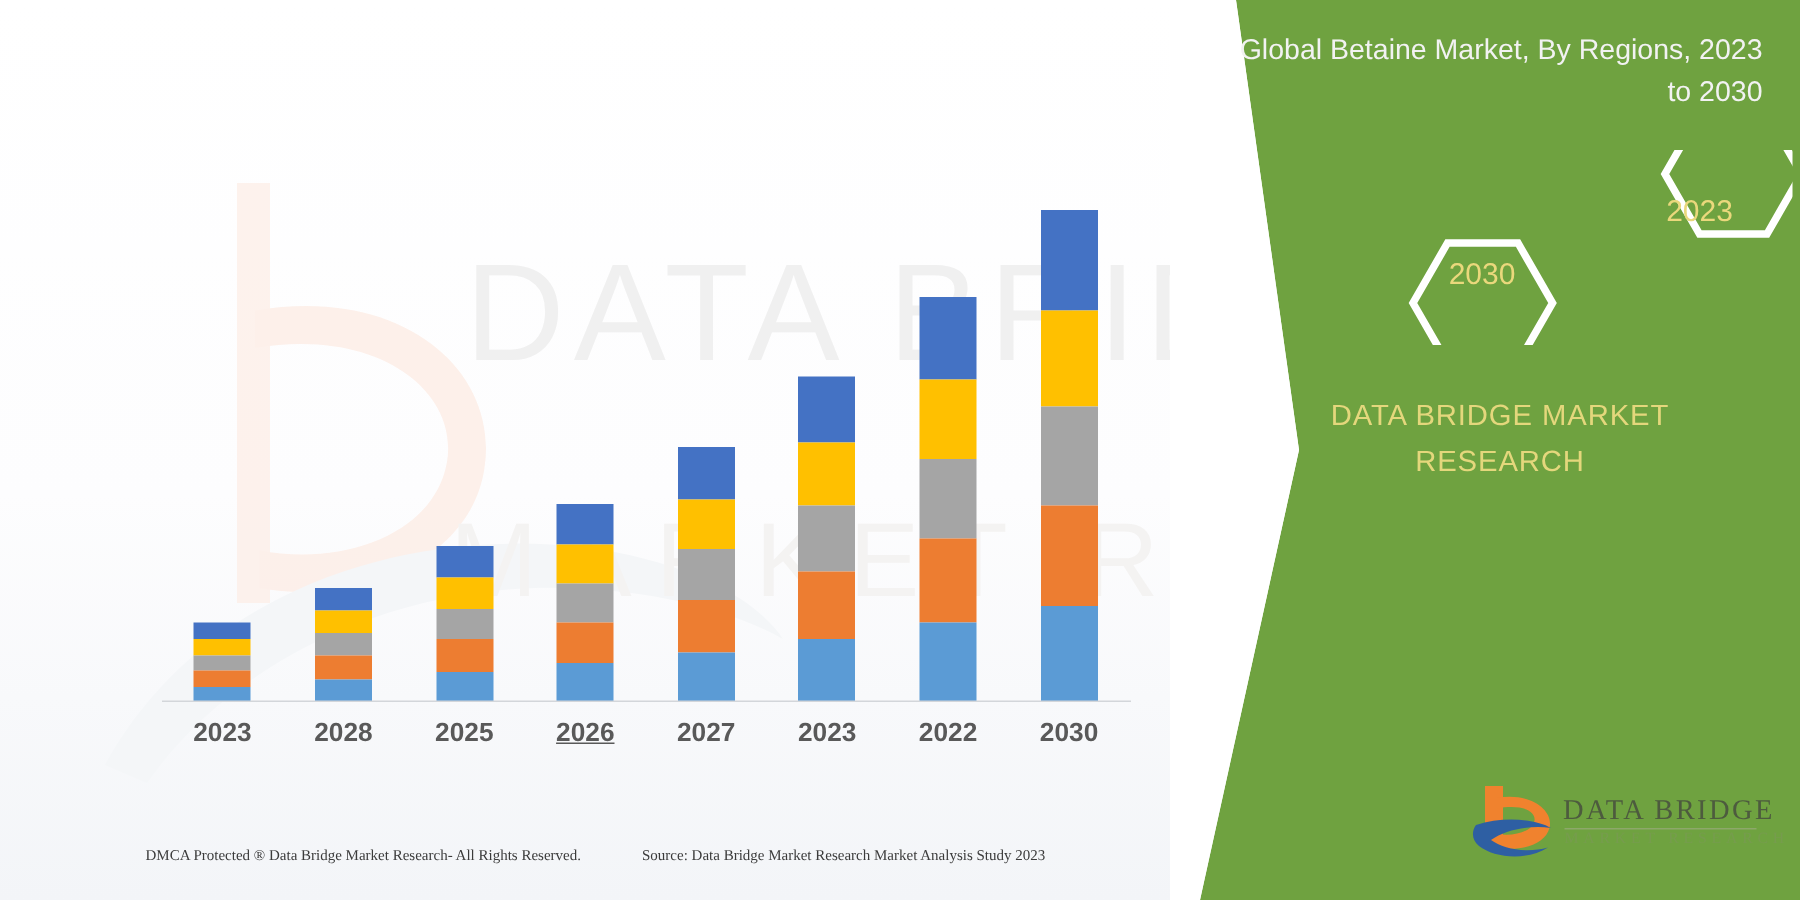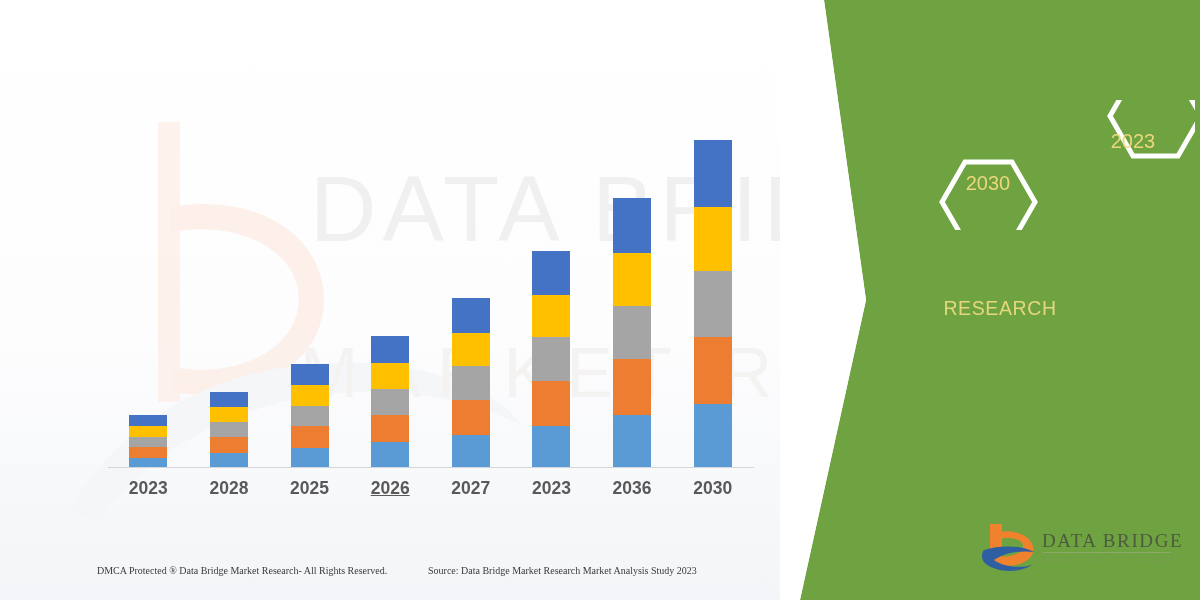--- a/index.html
+++ b/index.html
@@ -199,49 +199,53 @@
         </div>
       </div>
     <div class="axis-line"></div>
     <div class="xlabels" id="xlabels">
         <div class="xlab" style="left: 0.3125px;">2023</div>
         <div class="xlab" style="left: 80.9375px;">2028</div>
         <div class="xlab" style="left: 161.562px;">2025</div>
         <div class="xlab" style="left: 242.188px; text-decoration: underline;">2026</div>
         <div class="xlab" style="left: 322.812px;">2027</div>
         <div class="xlab" style="left: 403.438px;">2023</div>
-        <div class="xlab" style="left: 484.062px;">2036</div>
+        <div class="xlab" style="left: 484.062px;">2022</div>
         <div class="xlab" style="left: 564.688px;">2030</div>
       </div>
 
 
     <div class="footer">
       <div class="foot-txt" style="left:97px;top:5px;">DMCA Protected ® Data Bridge Market Research- All Rights Reserved.</div>
       <div class="foot-txt" style="left:428px;top:5px;">Source: Data Bridge Market Research  Market Analysis Study 2023</div>
     </div>
   </div>
 
   <div class="right-panel">
     <svg class="green-shape" viewBox="0 0 420 600" preserveAspectRatio="none">
       <path d="M44 0 L420 0 L420 600 L20 600 L86 300 Z" fill="#6FA240"></path>
       <path d="M0 0 L44 0 L86 300 L20 600 L0 600 Z" fill="#ffffff"></path>
     </svg>
 
+    <div class="rp-title">
+      <span>Global Betaine Market, By Regions, 2023</span><br>
+      <span>to 2030</span>
+    </div>
 
     <div class="hexwrap">
       <svg width="290" height="130" viewBox="0 0 290 130">
         <polygon points="130,20 175,20 198,60 175,100 130,100 107,60" fill="none" stroke="#ffffff" stroke-width="5" transform="translate(98,-44) scale(1.0)"></polygon>
         <polygon points="60,62 107,62 130,102 107,142 60,142 37,102" fill="none" stroke="#ffffff" stroke-width="5"></polygon>
       </svg>
       <div class="hex-label" style="left:183px;top:30px;width:90px;">2023</div>
       <div class="hex-label" style="left:38px;top:72px;width:90px;">2030</div>
     </div>
 
     <div class="brand">
-      <br>
+      <span>DATA BRIDGE MARKET</span><br>
       <span>RESEARCH</span>
     </div>
 
     <div class="logo">
       <svg width="62" height="58" viewBox="0 0 62 58">
         <path d="M10 4 L22 4 L22 44 L10 44 Z" fill="#F0822E"></path>
         <path d="M18 12 C40 8 56 20 53 32 C50 43 34 48 18 45
                  L18 36 C30 38 42 34 43 27 C44 20 33 16 18 19 Z" fill="#F0822E"></path>
         <path d="M4 30 C22 24 44 26 54 32 C40 30 24 33 14 40
                  C22 46 38 49 52 45 C38 54 16 52 6 44 C1 40 1 34 4 30 Z" fill="#2E5FA3"></path>

